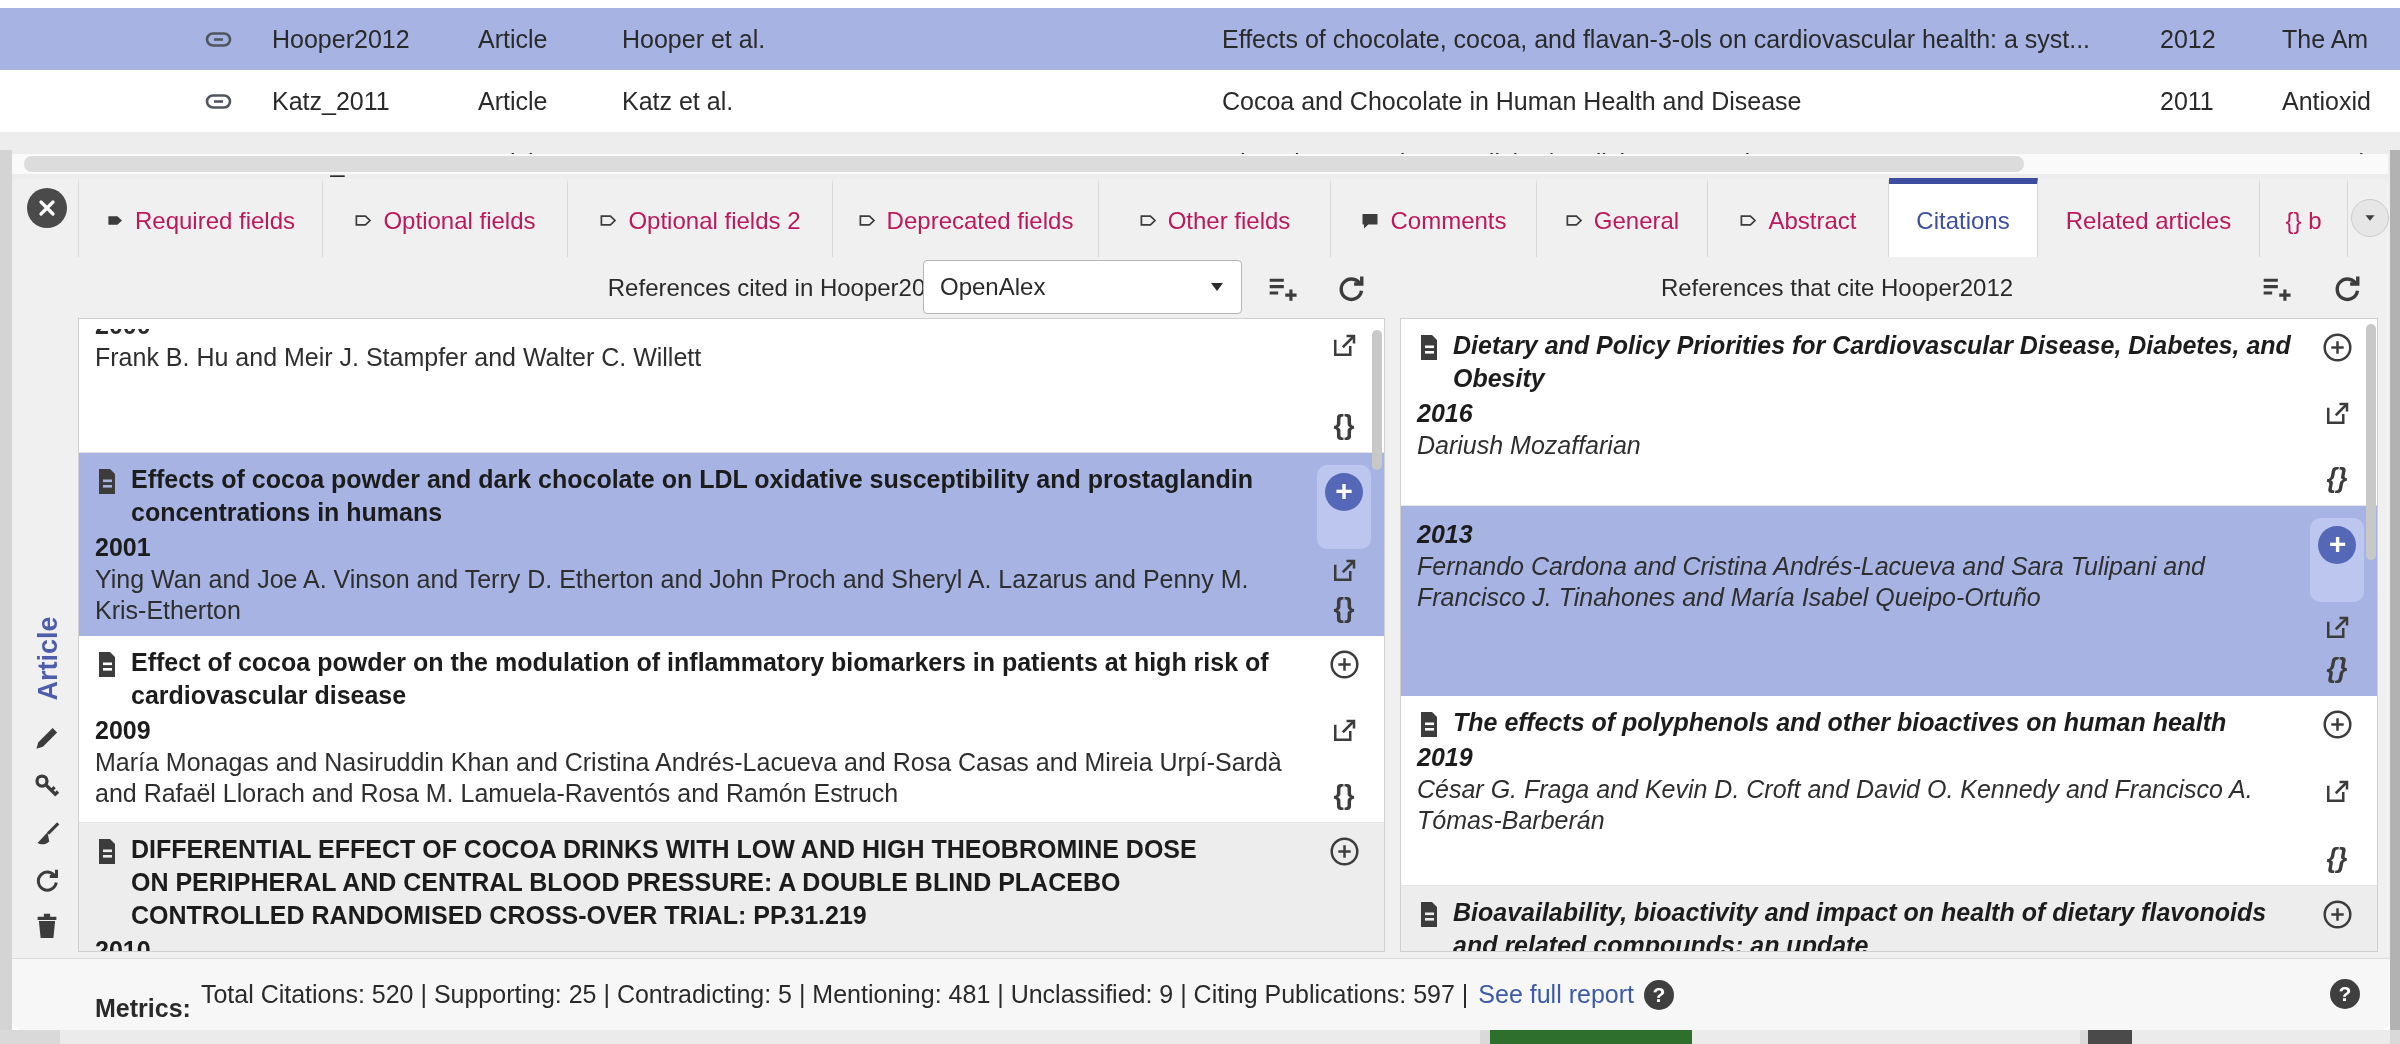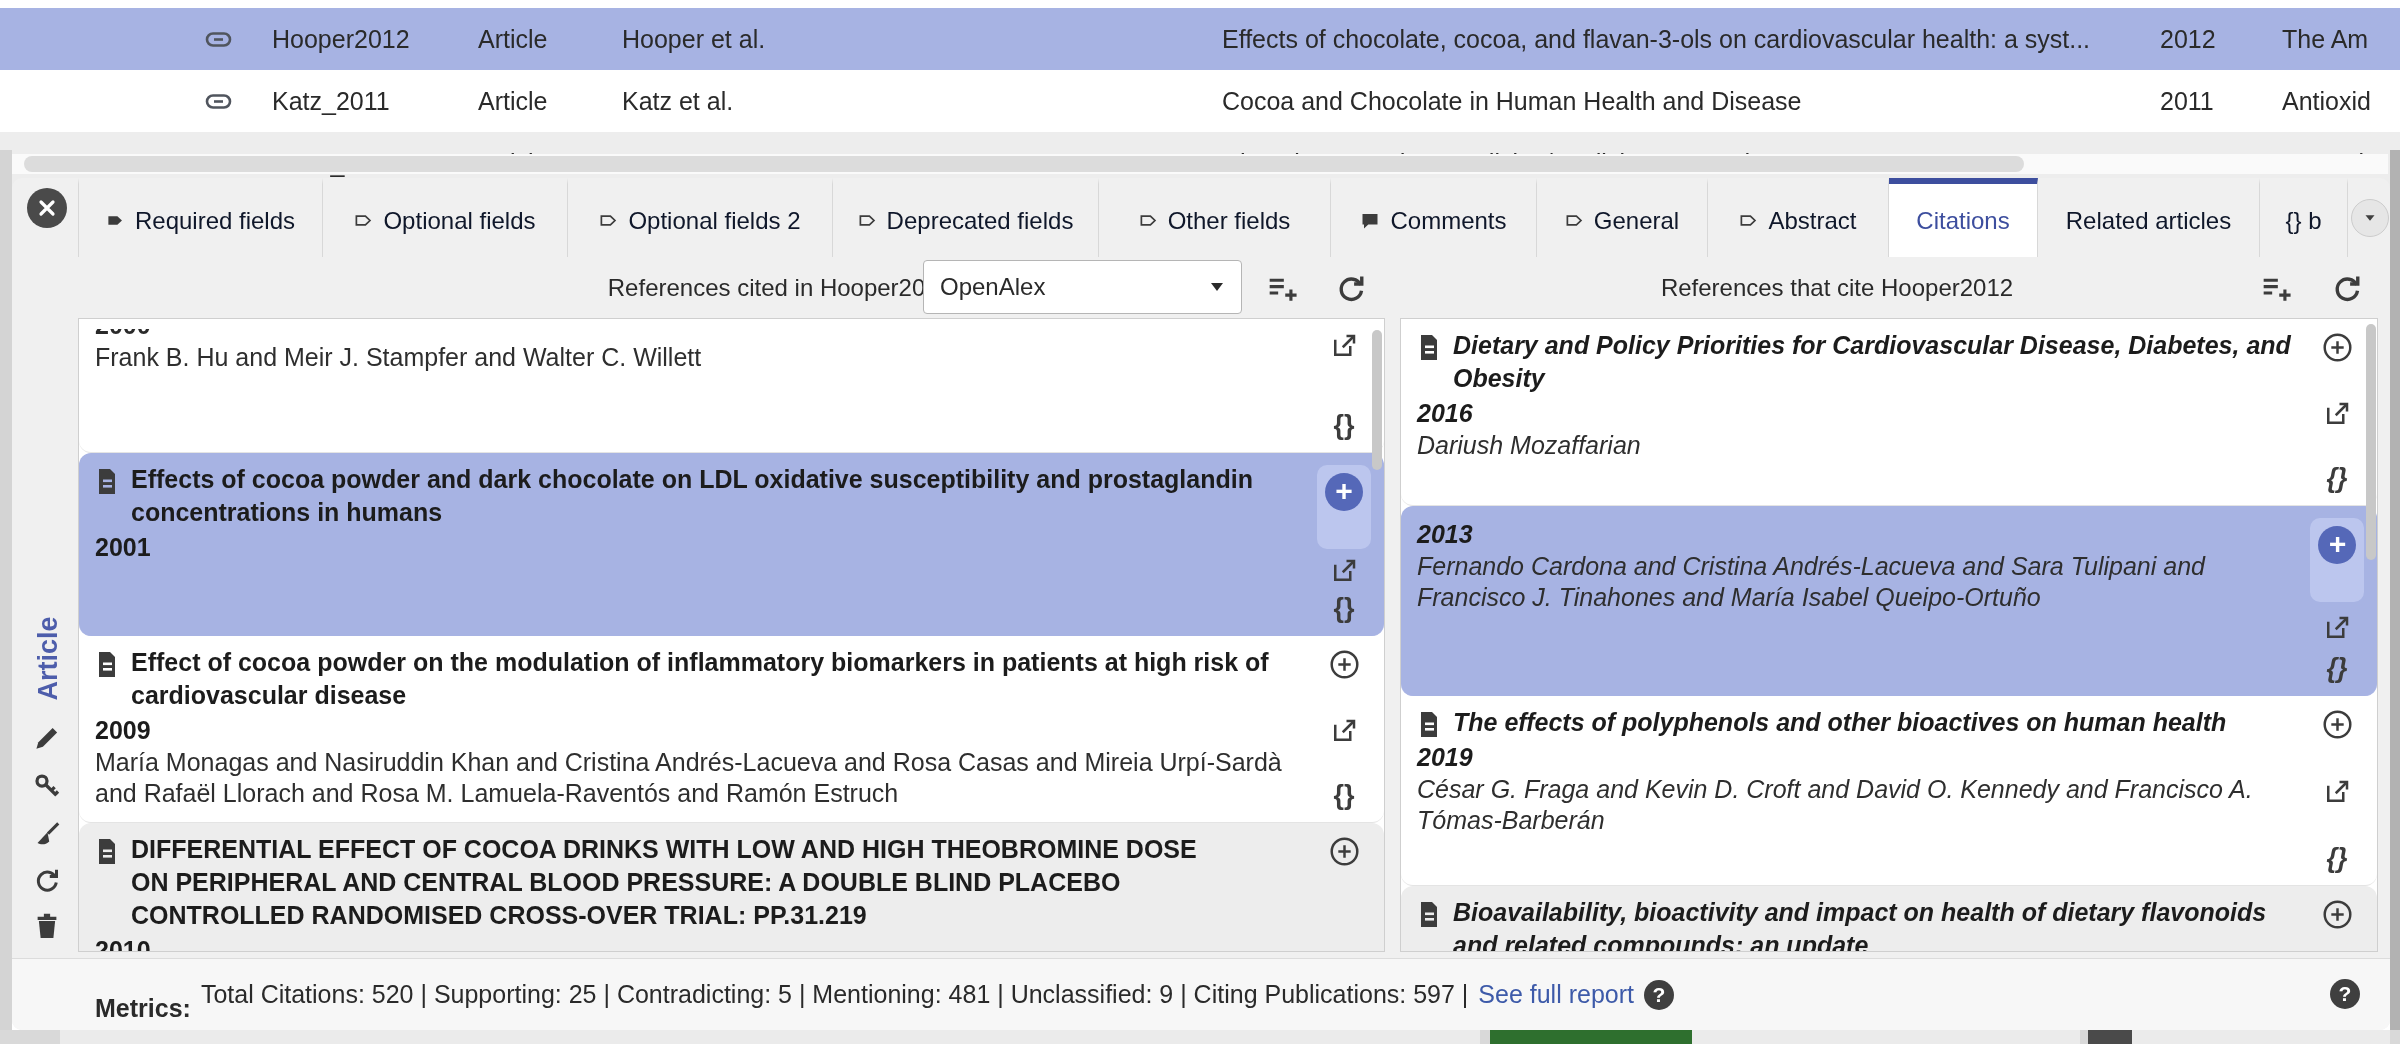--- a/index.html
+++ b/index.html
@@ -38,21 +38,21 @@
   
   #editor { position:absolute; left:12px; top:178px; width:2378px; height:852px;
             background:#f0f0f0; border-radius:10px 10px 10px 10px; }
 
   #close-btn { position:absolute; left:15px; top:10px; width:40px; height:40px; border-radius:50%;
                background:#4a4a4a; display:flex; align-items:center; justify-content:center; }
 
   #tabbar { position:absolute; left:66px; top:0; width:2270px; height:79px; display:flex; }
   .tab { height:79px; display:flex; align-items:center; justify-content:center; gap:10px;
          border-right:1px solid #d8d8d8; border-top:6px solid transparent;
-         font-size:24px; color:#0f172a; white-space:nowrap; overflow:hidden; }
+         font-size:24px; color:#be185d; white-space:nowrap; overflow:hidden; }
   .tab:first-child { border-left:1px solid #d8d8d8; }
   .tab.active { background:#fff; border-top:6px solid #3d4e9e; color:#3d4e9e; }
 
   #overflow-btn { position:absolute; left:2339px; top:21px; width:38px; height:38px; border-radius:50%;
                   background:#e6e6e6; border:1px solid #cccccc; display:flex; align-items:center; justify-content:center; }
 
   
   .phead-title { position:absolute; top:80px; height:60px; line-height:60px; font-size:24px; color:#2a2a2a; text-align:center; }
   #lhead-title { left:250px; width:690px; text-align:right; }
   #rhead-title { left:1500px; width:650px; }
@@ -62,21 +62,21 @@
   #provider-box .pv { flex:1; }
   .hicon { position:absolute; top:93px; width:34px; height:34px; }
   #l-addall { left:1252px; } #l-refresh { left:1322px; }
   #r-addall { left:2246px; } #r-refresh { left:2318px; }
 
   
   .list { position:absolute; top:140px; height:634px; background:#fff; border:1px solid #cfcfcf; overflow:hidden; }
   #list-left  { left:66px;  width:1307px; }
   #list-right { left:1388px; width:978px;font-style:italic; }
 
-  .entry { position:relative; padding:10px 80px 8px 16px; border-bottom:1px solid #e4e4e4;border-radius:12px; }
+  .entry { position:relative; padding:10px 80px 8px 16px; border-bottom:1px solid #e4e4e4; }
   .entry.sel { background:#a7b3e3; border-bottom:1px solid #a7b3e3; }
   .entry.gray { background:#ededed; }
   .erow { display:flex; align-items:flex-start; gap:12px; }
   .erow .doc { flex:0 0 auto; margin-top:4px; }
   .etitle { font-size:25px; line-height:33px; font-weight:700; color:#1c1c1c; }
   .eyear  { font-size:25px; line-height:34px; font-weight:700; color:#1c1c1c; margin-top:1px; }
   .eauthors { font-size:25px; line-height:31px; color:#2e2e2e; }
   .yclip { height:13px; overflow:hidden; }
   .yclip span { display:block; font-weight:700; font-size:25px; line-height:34px; margin-top:-21px; }
   .w-narrow { max-width:1080px; }
@@ -294,20 +294,21 @@
       <div class="entry sel" style="height:183px">
         <div class="erow">
           <svg class="doc" width="24" height="29" viewBox="0 0 24 28">
               <path d="M4 1.5h11l5 5V26.5H4z" fill="#3c3c3c"></path>
               <rect x="8" y="12" width="9" height="2.6" fill="#a7b3e3"></rect>
               <rect x="8" y="17.5" width="9" height="2.6" fill="#a7b3e3"></rect>
             </svg>
           <div class="etitle">Effects of cocoa powder and dark chocolate on LDL oxidative susceptibility and prostaglandin concentrations in humans</div>
         </div>
         <div class="eyear">2001</div>
+        <div class="eauthors">Ying Wan and Joe A. Vinson and Terry D. Etherton and John Proch and Sheryl A. Lazarus and Penny M. Kris-Etherton</div>
         <div class="eicons">
           <div class="plusbox">
               <div class="pluscircle">+</div>
             </div>
           <svg width="30" height="30" viewBox="0 0 24 24">
               <path d="M5 7v12h12v-7" fill="none" stroke="#3c3c3c" stroke-width="2"></path>
               <path d="M11 13L20 4" stroke="#3c3c3c" stroke-width="2"></path>
               <path d="M14 4h6v6" fill="none" stroke="#3c3c3c" stroke-width="2"></path>
             </svg>
           <div class="curly">{}</div>

